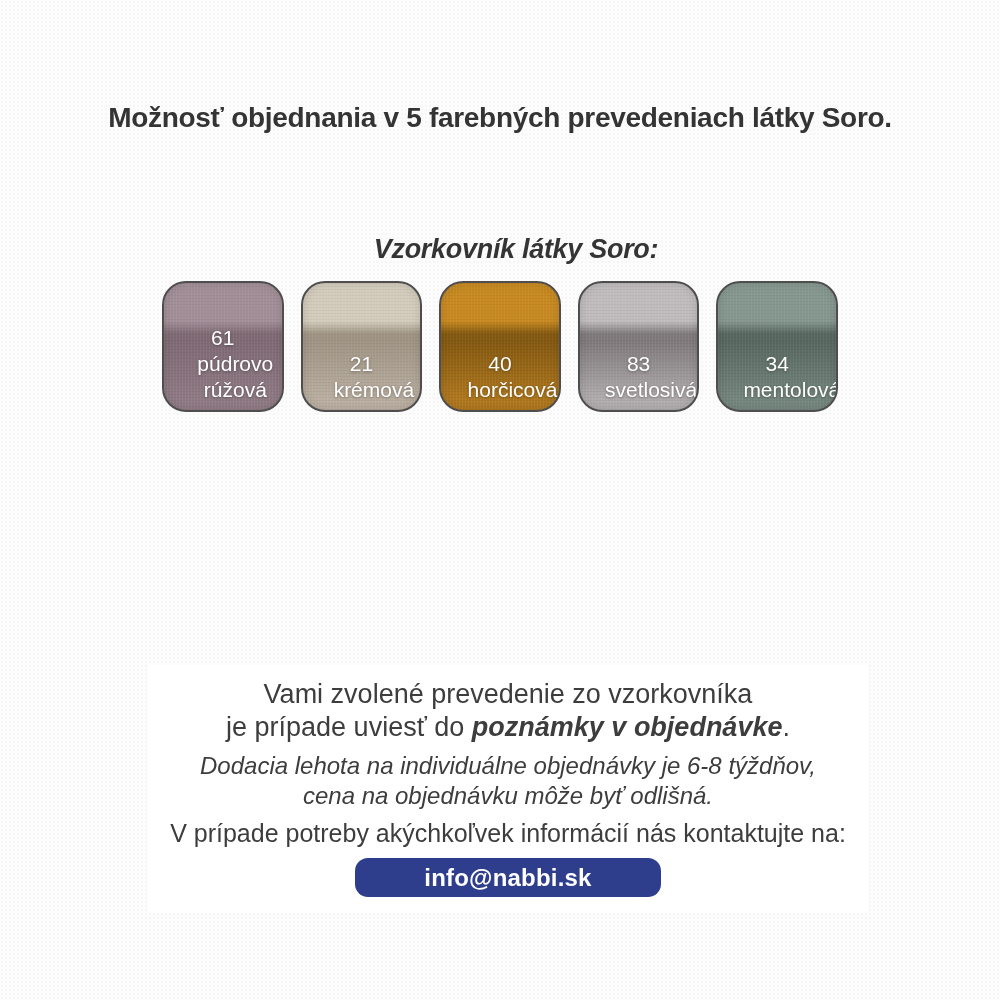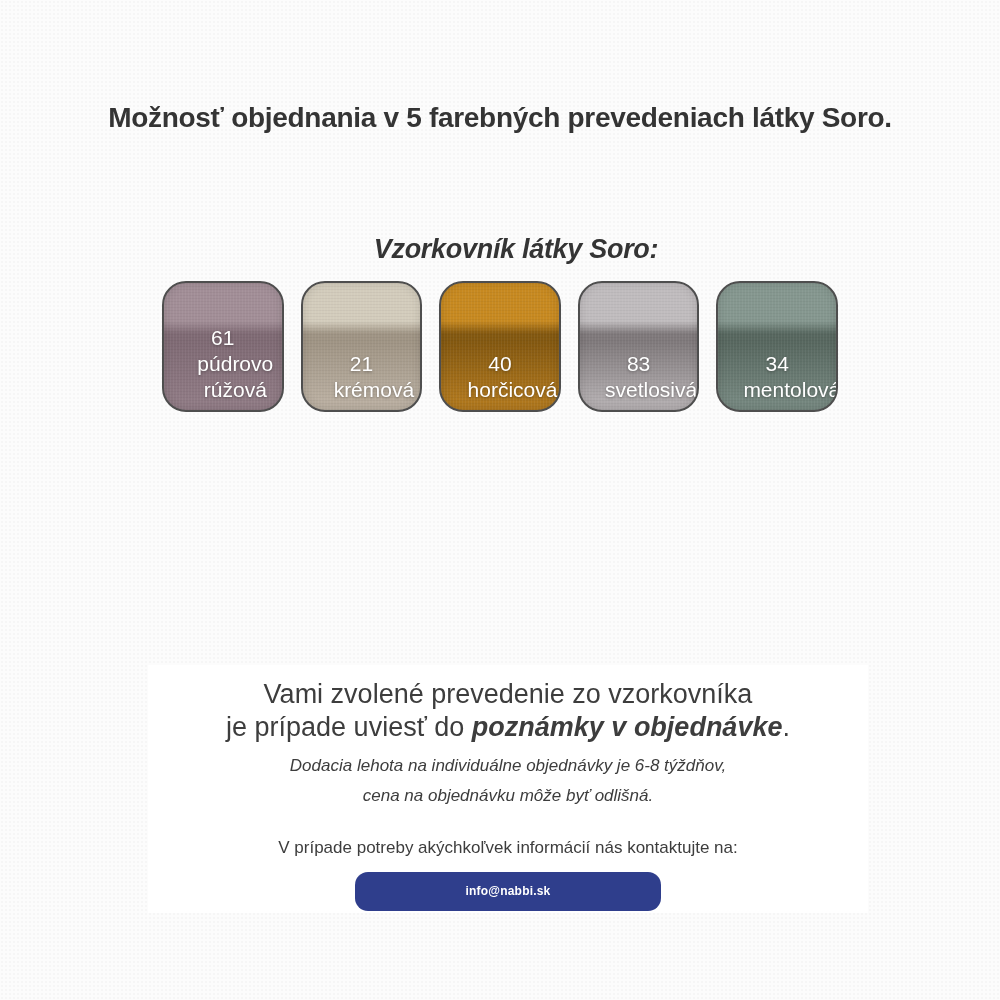--- a/index.html
+++ b/index.html
@@ -83,39 +83,39 @@
     padding-top: 13px;
   }
   .info-main {
     font-size: 27px;
     line-height: 33px;
     color: #3d3d3d;
   }
   .info-main .em { font-weight: 700; font-style: italic; }
   .info-note {
     margin-top: 7px;
-    font-size: 17px;
+    font-size: 24px;
     line-height: 30px;
     font-style: italic;
     color: #3d3d3d;
   }
   .info-contact {
-    margin-top: 23px;
-    font-size: 17px;
+    margin-top: 9px;
+    font-size: 25px;
     line-height: 27px;
     color: #3d3d3d;
   }
   .email-button {
     display: inline-block;
     margin-top: 11px;
     width: 306px; height: 39px;
     line-height: 39px;
     border-radius: 13px;
     color: #ffffff;
-    font-size: 12px;
+    font-size: 24px;
     font-weight: 700;
     text-align: center;
     letter-spacing: 0.2px;
     border: none;
     cursor: pointer;
   }
 </style>
 </head>
 <body>
 

